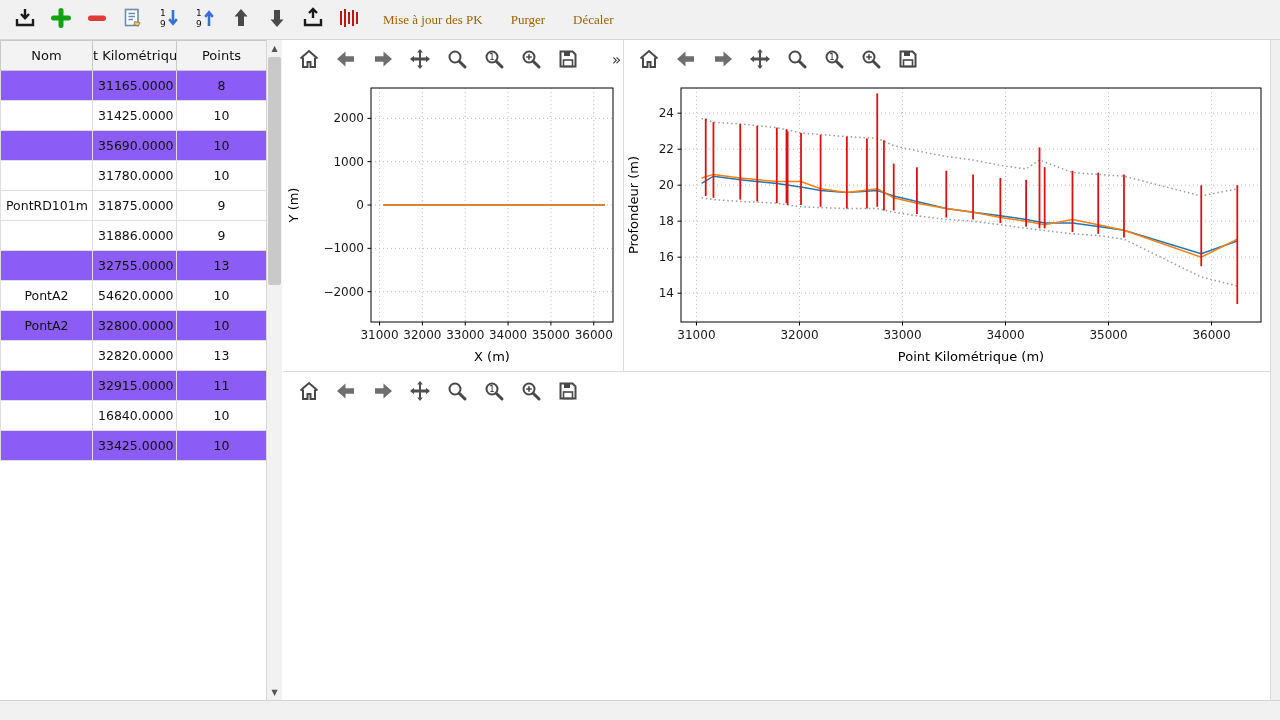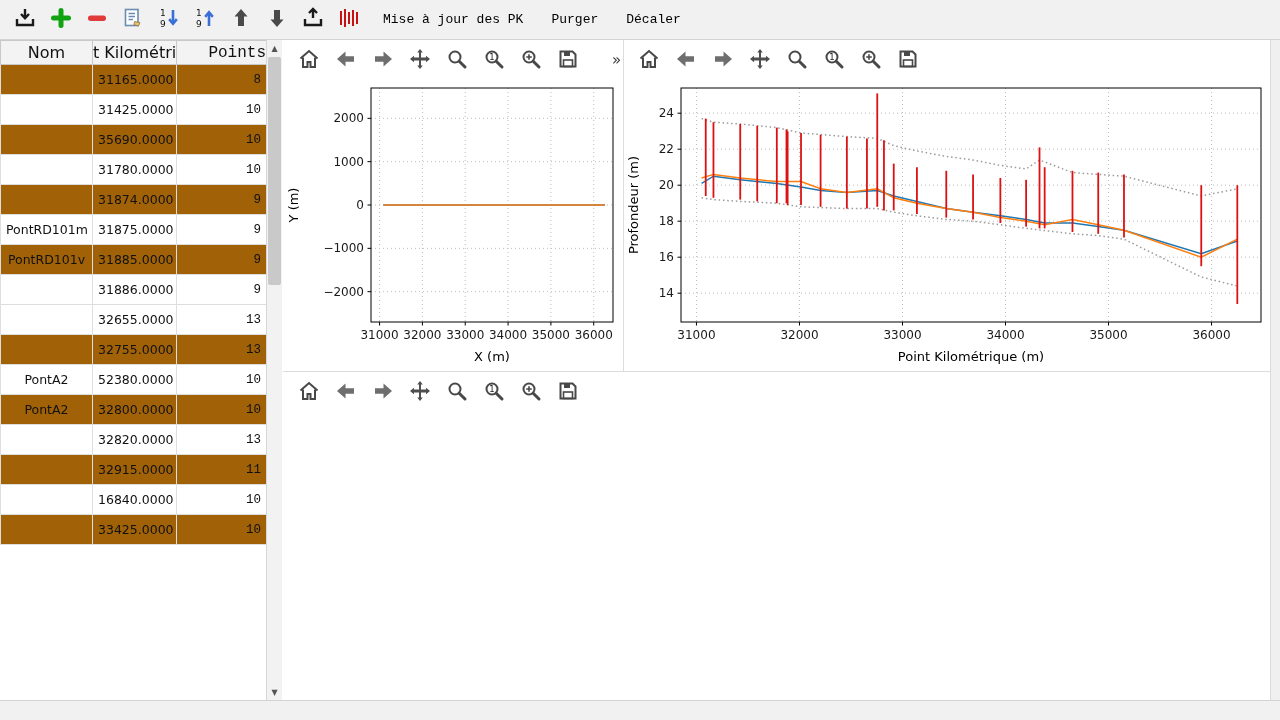--- a/index.html
+++ b/index.html
@@ -5,33 +5,33 @@
   *{margin:0;padding:0;box-sizing:border-box;}
   html,body{width:1280px;height:720px;overflow:hidden;}
   body{font-family:"DejaVu Sans","Liberation Sans",sans-serif;background:#fff;color:#111;}
   #app{position:relative;width:1280px;height:720px;background:#fff;}
 
   
   #main-toolbar{position:absolute;top:0;left:0;width:1280px;height:40px;background:#f1f1f1;
     border-bottom:1px solid #d4d4d4;display:flex;align-items:center;padding-left:8px;gap:2px;}
   .tb-btn{width:34px;height:32px;display:flex;align-items:center;justify-content:center;
     background:transparent;border:1px solid transparent;cursor:pointer;}
-  .txt-btn{background:transparent;border:1px solid transparent;font-family:Liberation Mono, monospace;font-size:13px;
-    color:#000000;padding:6px 10px;margin-left:4px;cursor:pointer;}
+  .txt-btn{background:transparent;border:1px solid transparent;font-family:Liberation Serif, serif;font-size:13px;
+    color:#a16207;padding:6px 10px;margin-left:4px;cursor:pointer;}
 
   
   #left-panel{position:absolute;top:40px;left:0;width:282px;height:660px;background:#fff;}
   #pk-table{border-collapse:collapse;table-layout:fixed;width:266px;font-size:12.5px;}
-  #pk-table th{height:24px;background:#f3f3f3;border:1px solid #c9c9c9;font-weight:normal;
-    font-size:16px;overflow:hidden;white-space:nowrap;}
+  #pk-table th{height:30px;background:#f3f3f3;border:1px solid #c9c9c9;font-weight:normal;
+    font-size:13px;overflow:hidden;white-space:nowrap;}
   #pk-table td{height:30px;border:1px solid #dedede;padding:0 5px;overflow:hidden;white-space:nowrap;background:#fff;}
-  #pk-table tr.alt td{background:#a16207;margin-top:33px;}
+  #pk-table tr.alt td{background:#8b5cf6;margin-top:33px;}
   .c-nom{width:92px;text-align:center;}
   .c-pk{width:84px;text-align:left;}
-  .c-pts{width:90px;text-align:right;font-family:Liberation Mono, monospace;}
+  .c-pts{width:90px;text-align:center;}
   #pk-table td.selected{background:#d5e9fb !important;border:2px solid #7fb2e5;}
   .vscroll{position:absolute;top:0;left:266px;width:16px;height:660px;background:#f2f2f2;border-left:1px solid #d6d6d6;}
   .vscroll .arrow{position:absolute;left:0;width:15px;height:16px;font-size:8px;color:#555;
     display:flex;align-items:center;justify-content:center;background:#f2f2f2;cursor:pointer;}
   .vscroll .arrow.up{top:0;}
   .vscroll .arrow.down{bottom:0;}
   .vscroll .thumb{position:absolute;left:1px;top:17px;width:13px;height:228px;background:#c9c9c9;border-radius:2px;cursor:pointer;}
 
   
   #right-panel{position:absolute;top:40px;left:283px;width:987px;height:660px;background:#fff;}
@@ -156,53 +156,38 @@
           <tr class="alt">
             <td class="c-nom"></td>
             <td class="c-pk">35690.0000</td>
             <td class="c-pts">10</td>
           </tr>
           <tr>
             <td class="c-nom"></td>
             <td class="c-pk">31780.0000</td>
             <td class="c-pts">10</td>
           </tr>
-          <tr class="alt">
-            <td class="c-nom"></td>
-            <td class="c-pk">31874.0000</td>
-            <td class="c-pts">9</td>
-          </tr>
           <tr>
             <td class="c-nom">PontRD101m</td>
             <td class="c-pk">31875.0000</td>
             <td class="c-pts">9</td>
           </tr>
-          <tr class="alt">
-            <td class="c-nom">PontRD101v</td>
-            <td class="c-pk">31885.0000</td>
-            <td class="c-pts">9</td>
-          </tr>
           <tr>
             <td class="c-nom"></td>
             <td class="c-pk">31886.0000</td>
             <td class="c-pts">9</td>
           </tr>
-          <tr>
-            <td class="c-nom"></td>
-            <td class="c-pk">32655.0000</td>
-            <td class="c-pts">13</td>
-          </tr>
           <tr class="alt">
             <td class="c-nom"></td>
             <td class="c-pk">32755.0000</td>
             <td class="c-pts">13</td>
           </tr>
           <tr>
             <td class="c-nom">PontA2</td>
-            <td class="c-pk">52380.0000</td>
+            <td class="c-pk">54620.0000</td>
             <td class="c-pts">10</td>
           </tr>
           <tr class="alt">
             <td class="c-nom">PontA2</td>
             <td class="c-pk">32800.0000</td>
             <td class="c-pts">10</td>
           </tr>
           <tr>
             <td class="c-nom"></td>
             <td class="c-pk">32820.0000</td>

